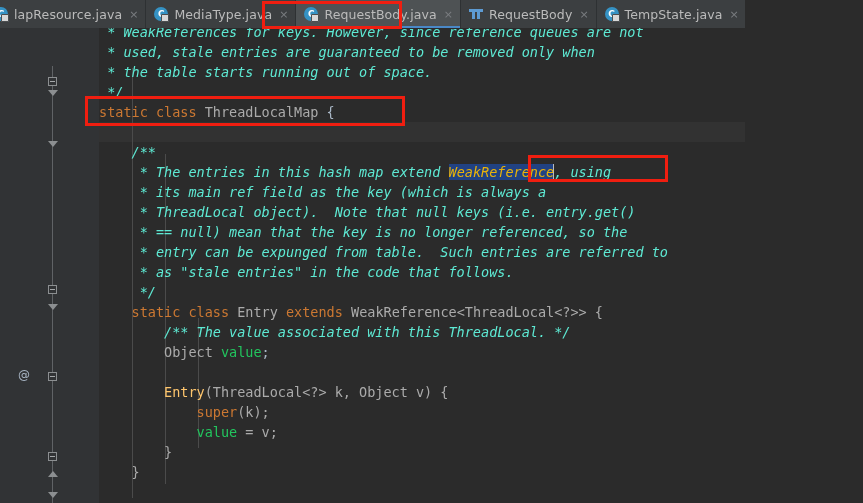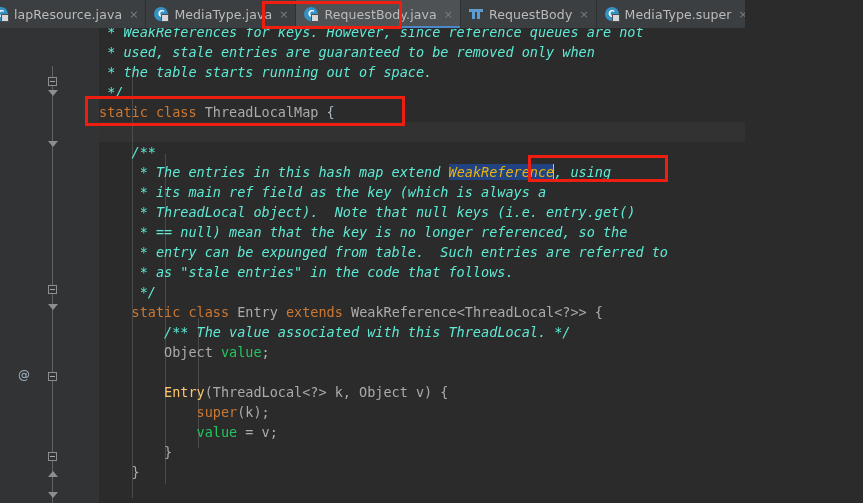--- a/index.html
+++ b/index.html
@@ -293,21 +293,21 @@
         <span class="tab-label">RequestBody</span>
         <span class="tab-close">×</span>
       </div>
       <div class="tab">
         <span class="tab-icon">
           <span class="ic-circle" style="background: rgb(53, 146, 196);">
             <span class="glyph">C</span>
             <span class="ic-lock"></span>
           </span>
         </span>
-        <span class="tab-label">MediaType.super</span>
+        <span class="tab-label">TempState.java</span>
         <span class="tab-close">×</span>
       </div>
       <div class="tab">
         <span class="tab-icon">
           <span class="ic-circle" style="background: rgb(64, 156, 65);">
             <span class="glyph">@</span>
             <span class="ic-lock"></span>
           </span>
         </span>
         <span class="tab-label">RequestBody.java</span>

